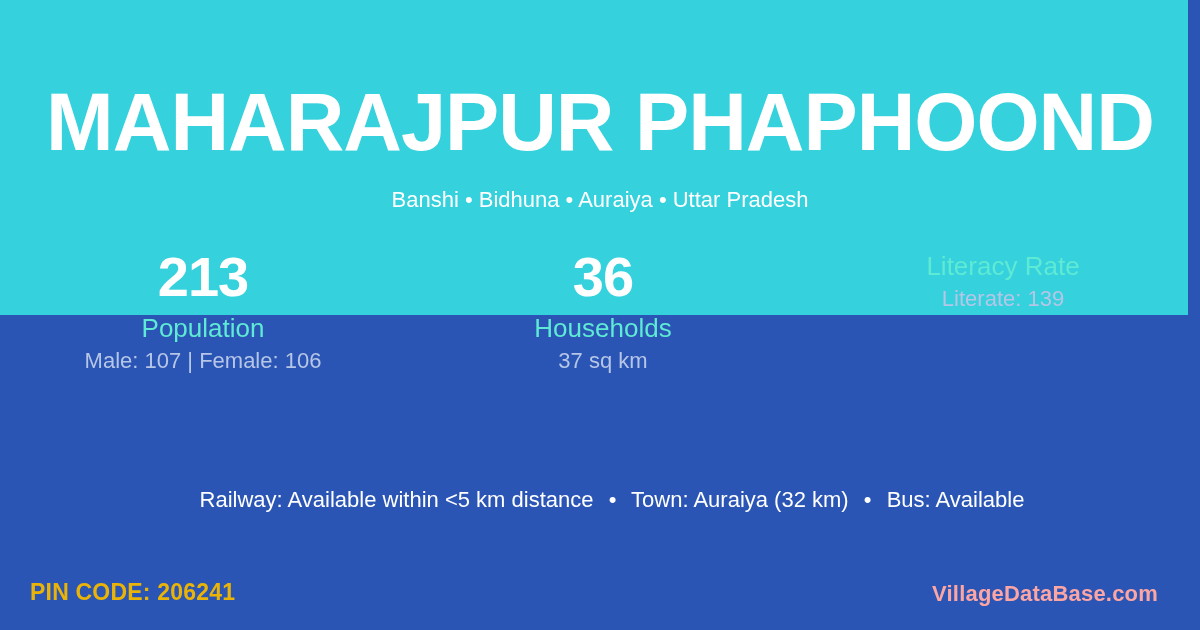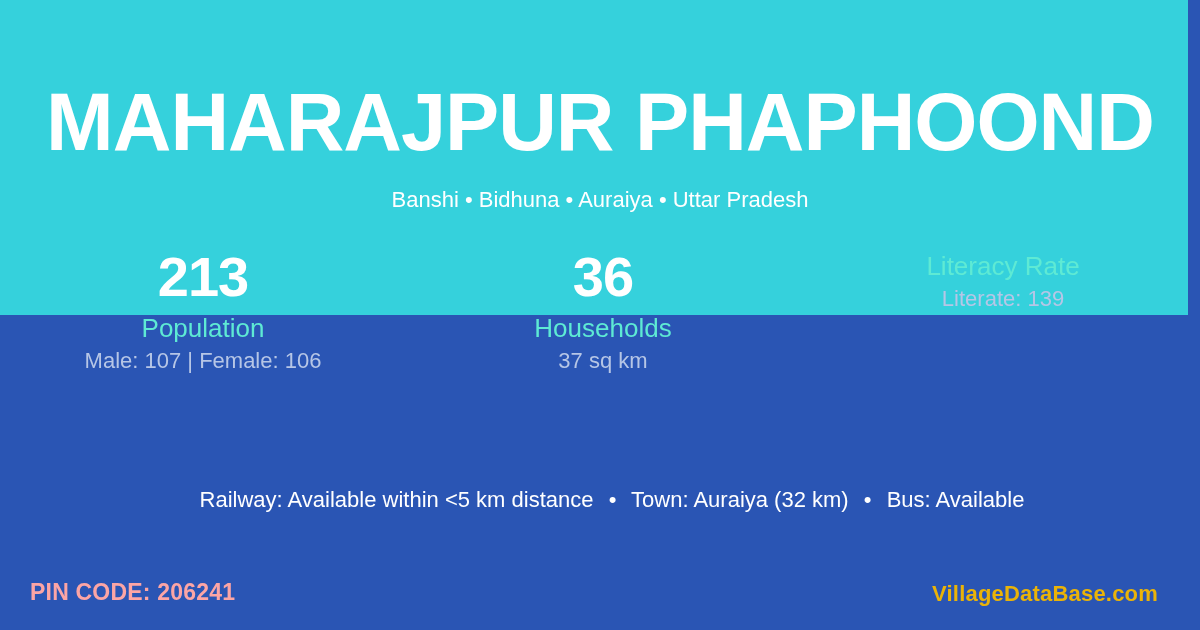--- a/index.html
+++ b/index.html
@@ -123,32 +123,32 @@
   }
 
   
   .pin-code {
     position: absolute;
     left: 30px;
     top: 578px;
     font-size: 23px;
     line-height: 29px;
     font-weight: 700;
-    color: #fca5a5;
+    color: #eab308;
     letter-spacing: 0.2px;
   }
 
   .brand {
     position: absolute;
     right: 30px;
     top: 580px;
     font-size: 22px;
     line-height: 28px;
     font-weight: 700;
-    color: #eab308;
+    color: #fca5a5;
     letter-spacing: 0.2px;
   }
 </style>
 </head>
 <body>
 
 <div class="card">
 
   <div class="top-band"></div>
 

